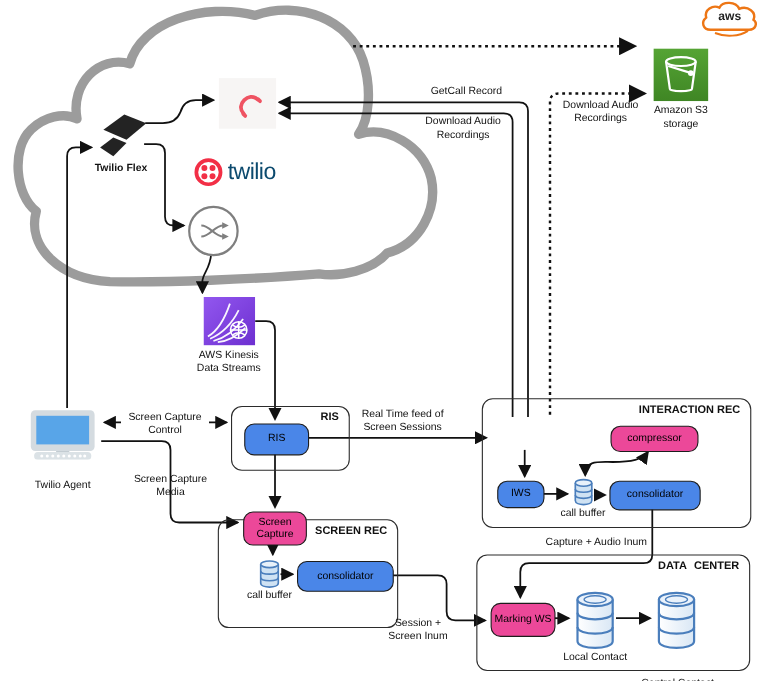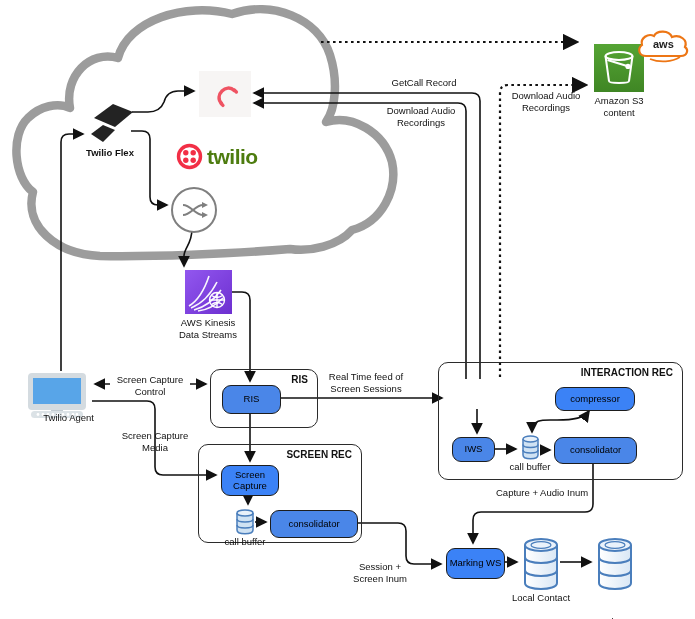--- a/index.html
+++ b/index.html
@@ -6,23 +6,23 @@
   #canvas{position:relative;width:695px;height:619px;background:#fff;
     font-family:"Liberation Sans",sans-serif;color:#111;overflow:hidden;}
   .abs{position:absolute;}
   svg{display:block;}
   .lbl{position:absolute;font-size:9.5px;line-height:1.22;text-align:center;color:#111;}
   .nowrap{white-space:nowrap;}
   .groupbox{position:absolute;border:1.5px solid #2b2b2b;border-radius:10px;background:transparent;}
   .grouptitle{position:absolute;top:4px;right:9px;font-size:10px;font-weight:bold;color:#111;}
   .node{position:absolute;border:1.6px solid #1d1d1d;border-radius:9px;
     display:flex;align-items:center;justify-content:center;text-align:center;
-    font-size:9.5px;line-height:1.1;color:#000;background:#3b82f6;}
+    font-size:9.5px;line-height:1.1;color:#000;background:#ec4899;}
   .node.blue{background:#4a86e8;}
-  .wordmark{font-weight:bold;font-size:21px;color:#4d7c0f;letter-spacing:-0.5px;}
+  .wordmark{font-weight:normal;font-size:21px;color:#0c4a6e;letter-spacing:-0.5px;}
   .awstext{position:absolute;font-weight:bold;font-size:11px;color:#222;}
 </style>
 </head>
 <body>
 <div id="canvas">
 
 <svg class="abs" style="left:0;top:0" width="695" height="619" viewBox="0 0 695 619">
   <defs>
     <marker id="ah" viewBox="0 0 10 10" refX="8.6" refY="5" markerWidth="7.5" markerHeight="7.5" orient="auto-start-reverse">
       <path d="M0 0 L10 5 L0 10 z" fill="#111"></path>
@@ -149,55 +149,55 @@
 
 <svg class="abs" style="left:594px;top:44px" width="50" height="48" viewBox="0 0 50 48">
   <rect x="0" y="0" width="50" height="48" fill="url(#s3g)"></rect>
   <g stroke="#fff" stroke-width="2" fill="none">
     <ellipse cx="25" cy="12" rx="13.5" ry="4"></ellipse>
     <path d="M11.5 12 L15 37 C 15 39.5, 35 39.5, 35 37 L38.5 12"></path>
     <path d="M13.5 16 L33 22"></path>
   </g>
   <circle cx="34" cy="22.4" r="2.6" fill="#fff"></circle>
 </svg>
-<div class="abs" style="left:636px;top:30px;width:54px;height:36px;">
+<div class="abs" style="left:636px;top:1px;width:54px;height:36px;">
   <svg width="54" height="36" viewBox="0 0 54 36">
     <path d="M10 26 C 3 26, 1 19, 6 15 C 4 8, 12 3, 18 6 C 21 0, 33 0, 36 7 C 44 4, 52 10, 49 17 C 53 20, 51 26, 45 26 Z" fill="#fff" stroke="#ed7615" stroke-width="2.2"></path>
     <path d="M14 29 C 24 33, 36 32, 44 27" fill="none" stroke="#ed7615" stroke-width="1.8"></path>
   </svg>
   <div class="awstext" style="left:17px;top:8px;">aws</div>
 </div>
-<div class="lbl" style="left:587px;top:95px;width:64px;">Amazon S3 content</div>
+<div class="lbl" style="left:587px;top:95px;width:64px;">Amazon S3 storage</div>
 
 <svg class="abs" style="left:24px;top:372px" width="66" height="46" viewBox="0 0 66 46">
   <rect x="4" y="1" width="58" height="37" rx="4" fill="#d4dbe0"></rect>
   <rect x="9" y="6" width="48" height="26" fill="#58a5e8"></rect>
   <rect x="27" y="38" width="12" height="4" fill="#c3ccd2"></rect>
   <rect x="20" y="41" width="26" height="2.5" fill="#c3ccd2"></rect>
   <rect x="7" y="39" width="52" height="7" rx="3.5" fill="#dbe2e6"></rect>
   <g fill="#fff">
     <circle cx="14" cy="42.5" r="1.4"></circle>
         <circle cx="19" cy="42.5" r="1.4"></circle>
         <circle cx="24" cy="42.5" r="1.4"></circle>
     <circle cx="29" cy="42.5" r="1.4"></circle>
         <circle cx="34" cy="42.5" r="1.4"></circle>
         <circle cx="39" cy="42.5" r="1.4"></circle>
     <circle cx="44" cy="42.5" r="1.4"></circle>
         <circle cx="49" cy="42.5" r="1.4"></circle>
         <circle cx="53" cy="42.5" r="1.4"></circle>
   </g>
 </svg>
-<div class="lbl" style="left:20px;top:412px;width:74px;text-align:right;">Twilio Agent</div>
+<div class="lbl" style="left:20px;top:436px;width:74px;">Twilio Agent</div>
 
 <div class="groupbox" style="left:210px;top:369px;width:106px;height:57px;">
   <div class="grouptitle">RIS</div>
 </div>
 <div class="node blue" style="left:222px;top:385px;width:57px;height:27px;">RIS</div>
 
-<div class="groupbox" style="left:198px;top:444px;width:162px;height:97px;">
+<div class="groupbox" style="left:198px;top:472px;width:162px;height:97px;">
   <div class="grouptitle">SCREEN REC</div>
 </div>
 <div class="node" style="left:221px;top:465px;width:54px;height:27px;padding:1px;">Screen Capture</div>
 <svg class="abs" style="left:235px;top:508px" width="20" height="27" viewBox="0 0 20 27">
   <path d="M2 5 V 22 C 2 27, 18 27, 18 22 V 5" fill="#cfe2f3" stroke="#4a7ebc" stroke-width="1.5"></path>
   <ellipse cx="10" cy="5" rx="8" ry="3" fill="#e8f1fa" stroke="#4a7ebc" stroke-width="1.5"></ellipse>
   <path d="M2 11 C 2 15, 18 15, 18 11 M2 17 C 2 21, 18 21, 18 17" fill="none" stroke="#4a7ebc" stroke-width="1.5"></path>
 </svg>
 <div class="lbl" style="left:217px;top:536px;width:56px;white-space:nowrap;">call buffer</div>
 <div class="node blue" style="left:270px;top:510px;width:86px;height:26px;">consolidator</div>
@@ -208,20 +208,23 @@
 <div class="node" style="left:555px;top:387px;width:78px;height:22px;">compressor</div>
 <div class="node blue" style="left:452px;top:437px;width:41px;height:23px;">IWS</div>
 <svg class="abs" style="left:521px;top:434px" width="19" height="26" viewBox="0 0 19 26">
   <path d="M2 5 V 21 C 2 26, 17 26, 17 21 V 5" fill="#cfe2f3" stroke="#4a7ebc" stroke-width="1.5"></path>
   <ellipse cx="9.5" cy="5" rx="7.5" ry="3" fill="#e8f1fa" stroke="#4a7ebc" stroke-width="1.5"></ellipse>
   <path d="M2 10.5 C 2 14.5, 17 14.5, 17 10.5 M2 16 C 2 20, 17 20, 17 16" fill="none" stroke="#4a7ebc" stroke-width="1.5"></path>
 </svg>
 <div class="lbl" style="left:501px;top:461px;width:58px;white-space:nowrap;">call buffer</div>
 <div class="node blue" style="left:554px;top:437px;width:81px;height:25px;">consolidator</div>
 
+<div class="groupbox" style="left:433px;top:504px;width:247px;height:104px;">
+  <div class="grouptitle" style="word-spacing:4px;">DATA CENTER</div>
+</div>
 <div class="node" style="left:446px;top:548px;width:55px;height:27px;padding:1px;">Marking WS</div>
 <svg class="abs" style="left:522px;top:537px" width="38" height="54" viewBox="0 0 38 54">
   <path d="M3 8 V 46 C 3 54, 35 54, 35 46 V 8" fill="url(#dbg)" stroke="#4a7ebc" stroke-width="2"></path>
   <ellipse cx="19" cy="8" rx="16" ry="6" fill="#eaf2fb" stroke="#4a7ebc" stroke-width="2"></ellipse>
   <ellipse cx="19" cy="8" rx="10" ry="3.4" fill="none" stroke="#4a7ebc" stroke-width="1.2"></ellipse>
   <path d="M3 20 C 3 28, 35 28, 35 20 M3 33 C 3 41, 35 41, 35 33" fill="none" stroke="#4a7ebc" stroke-width="2"></path>
 </svg>
 <div class="lbl" style="left:508px;top:592px;width:66px;white-space:nowrap;">Local Contact</div>
 <svg class="abs" style="left:596px;top:537px" width="38" height="54" viewBox="0 0 38 54">
   <path d="M3 8 V 46 C 3 54, 35 54, 35 46 V 8" fill="url(#dbg)" stroke="#4a7ebc" stroke-width="2"></path>

